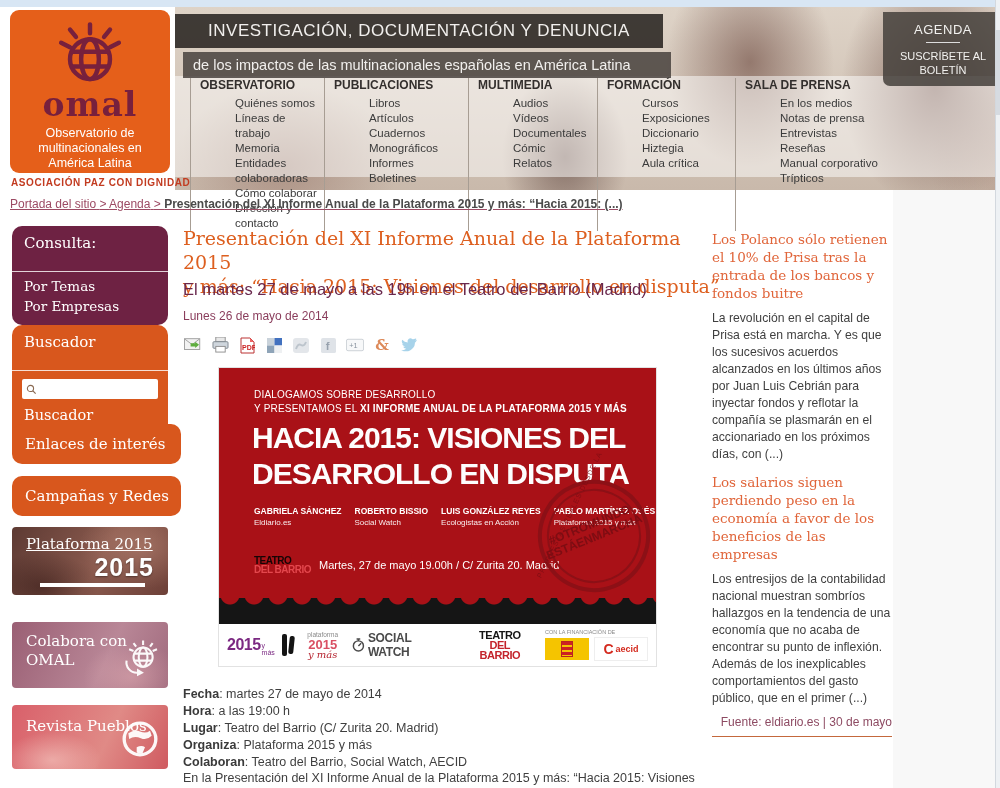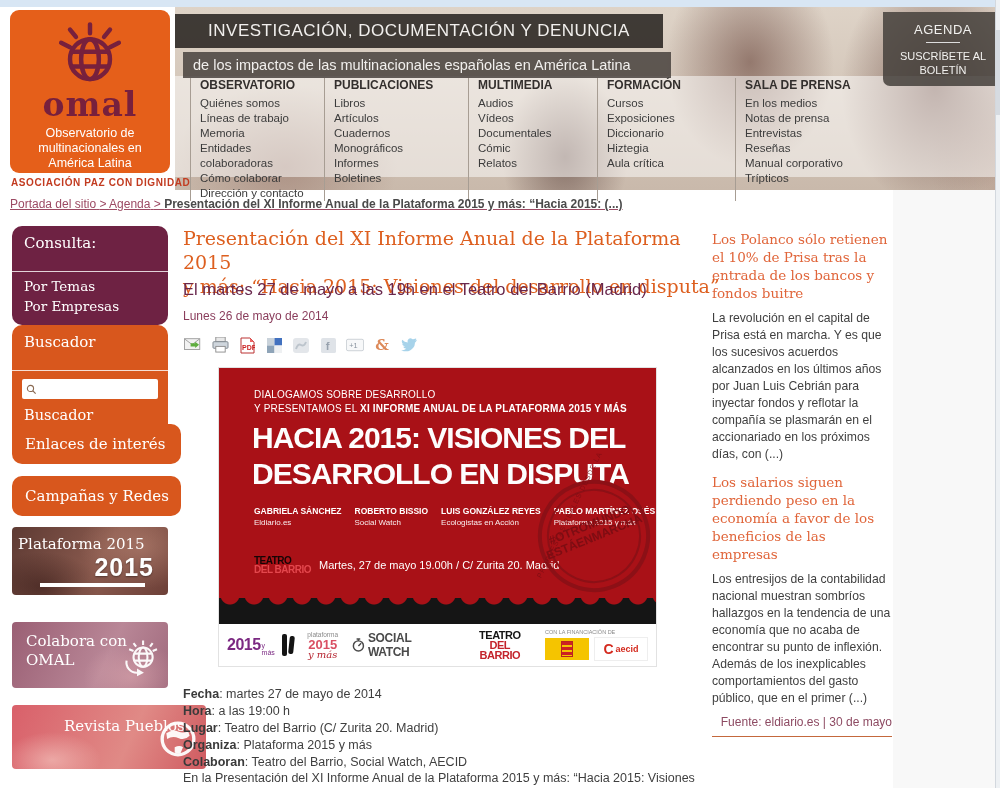--- a/index.html
+++ b/index.html
@@ -21,21 +21,21 @@
       linear-gradient(#ded3c7,#c9b9ab);}
   .photo-overlay{position:absolute;left:0;top:69px;width:820px;height:101px;background:rgba(255,255,255,.5);}
   .bar1{position:absolute;left:0;top:7px;width:488px;height:34px;line-height:34px;background:rgba(46,41,38,.9);
     color:#f1efed;font-size:17px;letter-spacing:.5px;text-align:center;}
   .bar2{position:absolute;left:8px;top:45px;width:478px;height:26px;line-height:26px;background:rgba(66,60,56,.82);
     color:#f1efed;font-size:14.5px;padding-left:10px;}
   .nav{position:absolute;left:15px;top:71px;display:flex;}
   .ncol{padding:0 6px 0 9px;border-left:1px solid #a79d93;}
   .ncol1{width:118px}.ncol2{width:128px}.ncol3{width:113px}.ncol4{width:122px}.ncol5{width:140px}
   .nhead{font-size:12px;font-weight:bold;color:#332f2d;margin-bottom:4px;}
-  .nitem{display:block;font-size:11.5px;color:#3b3b3b;line-height:15px;text-decoration:none;cursor:pointer;}
+  .nitem{display:block;font-size:11.5px;color:#3b3b3b;line-height:15px;text-decoration:none;cursor:pointer;margin-left:35px;}
   .agenda{position:absolute;left:708px;top:5px;width:112px;padding:10px 4px 9px;background:rgba(70,65,61,.86);
     border-radius:0 0 7px 7px;text-align:center;}
   .agenda a{display:block;color:#f2f1ef;text-decoration:none;cursor:pointer;}
   .ag1{font-size:13px;letter-spacing:.5px;}
   .ag-line{width:34px;height:1px;background:#ddd;margin:5px auto 6px;}
   .ag2{font-size:11px;line-height:14px;}
   .logo-box{position:absolute;left:10px;top:10px;width:160px;height:163px;background:#e55f1a;border-radius:9px;
     text-align:center;cursor:pointer;}
   .logo-word{font-family:"DejaVu Serif",serif;font-weight:bold;font-size:33px;color:#77203d;line-height:30px;letter-spacing:1px;}
   .logo-org{color:#fff;font-size:12.5px;line-height:15px;margin-top:6px;padding:0 10px;}
@@ -57,31 +57,31 @@
   .search-wrap{margin:8px 10px 6px;background:#fff;border-radius:2px;height:20px;display:flex;align-items:center;padding:0 4px;}
   .search-wrap input{border:0;outline:0;flex:1;height:16px;font-size:12px;min-width:0;}
   .sbtn{height:40px;line-height:40px;font-size:15px;padding-left:13px;cursor:pointer;}
   .enlaces{top:424px;}
   .campanas{top:476px;}
   .tile{position:absolute;left:12px;width:156px;border-radius:4px;color:#fff;font-family:"DejaVu Serif",serif;cursor:pointer;overflow:hidden;}
   .plataforma{top:527px;height:68px;background:
      radial-gradient(ellipse 80px 50px at 30px 60px, rgba(40,16,14,.5), transparent 70%),
      radial-gradient(ellipse 90px 60px at 130px 20px, rgba(214,160,140,.4), transparent 70%),
      linear-gradient(120deg,#5d3a33,#8a5a4e 55%,#6d4038);}
-  .plat-label{font-size:15px;padding:8px 0 0 6px;}
+  .plat-label{font-size:15px;padding:8px 0 0 14px;text-decoration:underline;}
   .plat-big{position:absolute;right:14px;top:26px;font-family:"Liberation Sans",sans-serif;font-weight:bold;font-size:25px;letter-spacing:1px;text-shadow:0 1px 2px rgba(0,0,0,.4);}
   .plat-bar{position:absolute;left:28px;top:56px;width:105px;height:4px;background:#fff;}
   .colabora{top:622px;height:66px;background:
      radial-gradient(ellipse 70px 50px at 120px 55px, rgba(255,200,200,.35), transparent 70%),
      linear-gradient(115deg,#9a5f74,#b98797 60%,#a06a7d);}
   .colab-label{font-size:15px;line-height:19px;padding:10px 0 0 14px;}
   .tile-icon{position:absolute;right:8px;bottom:6px;opacity:.95;}
   .revista{top:705px;height:64px;background:
      radial-gradient(ellipse 70px 40px at 40px 55px, rgba(255,230,220,.45), transparent 70%),
-     linear-gradient(115deg,#d9606a,#e08a86 60%,#cf5a60); padding-left: 38px;}
+     linear-gradient(115deg,#d9606a,#e08a86 60%,#cf5a60);}
   .rev-label{font-size:15px;padding:12px 0 0 14px;}
 
   
   .title{position:absolute;left:183px;top:226px;width:540px;font-family:"DejaVu Serif",serif;
     font-size:19px;line-height:24px;color:#dd5f1f;}
   .subtitle{position:absolute;left:183px;top:280px;width:530px;font-size:16.5px;color:#69284d;}
   .pubdate{position:absolute;left:183px;top:309px;font-size:12px;color:#8a3d5c;}
   .icons{position:absolute;left:184px;top:336px;display:flex;gap:9px;align-items:center;}
   .ic{width:18px;height:18px;display:inline-flex;align-items:center;justify-content:center;cursor:pointer;}
 

